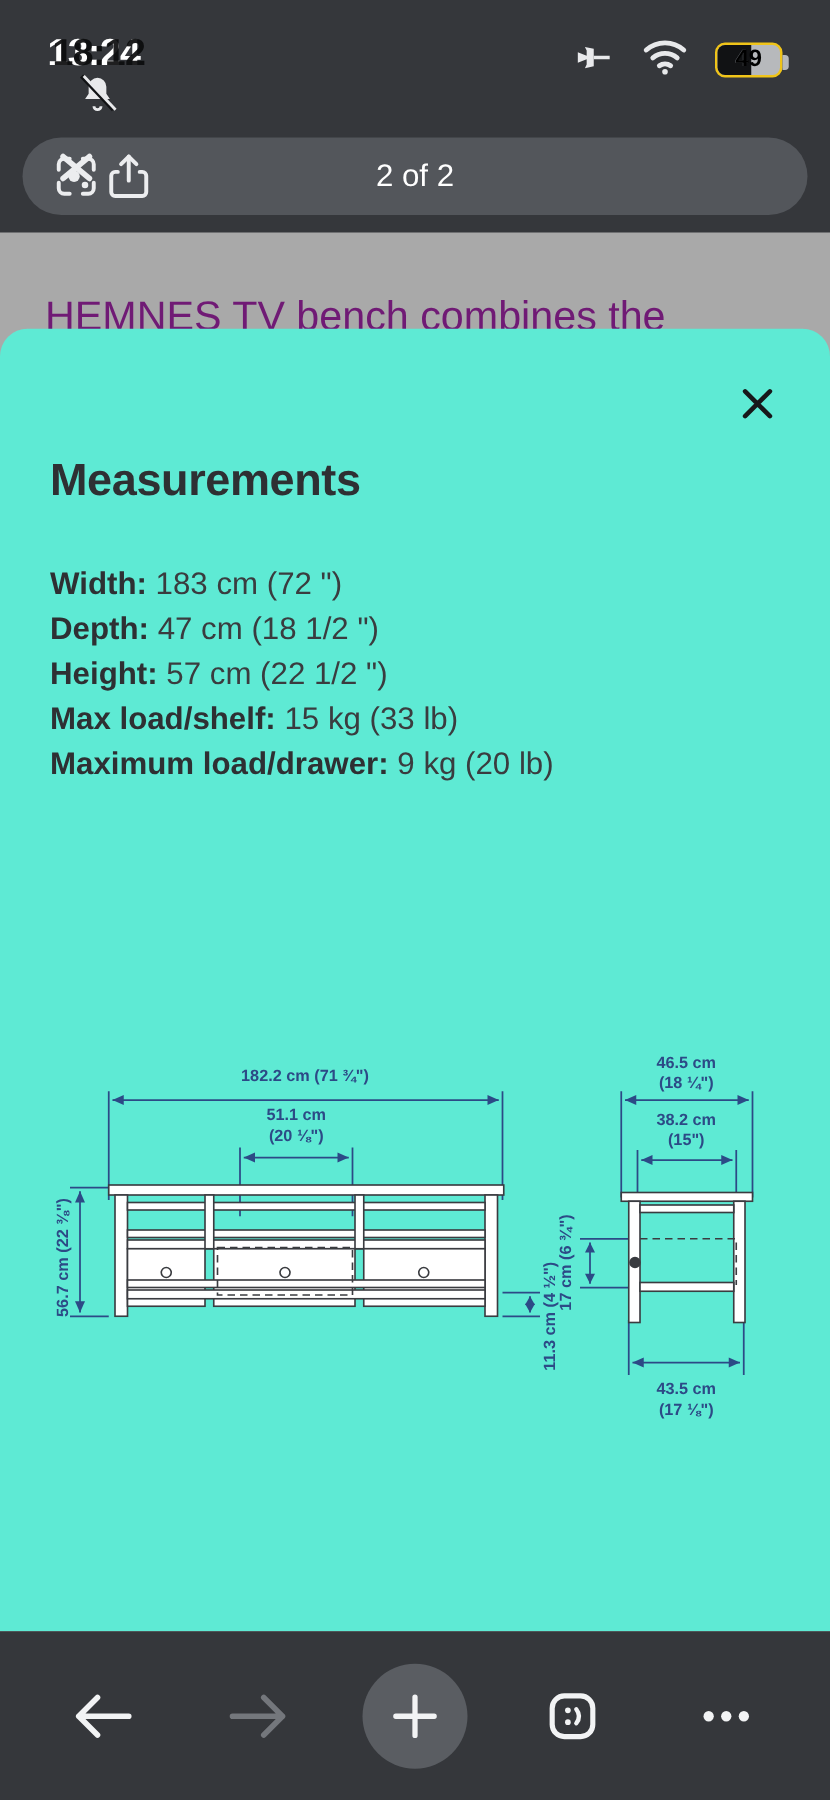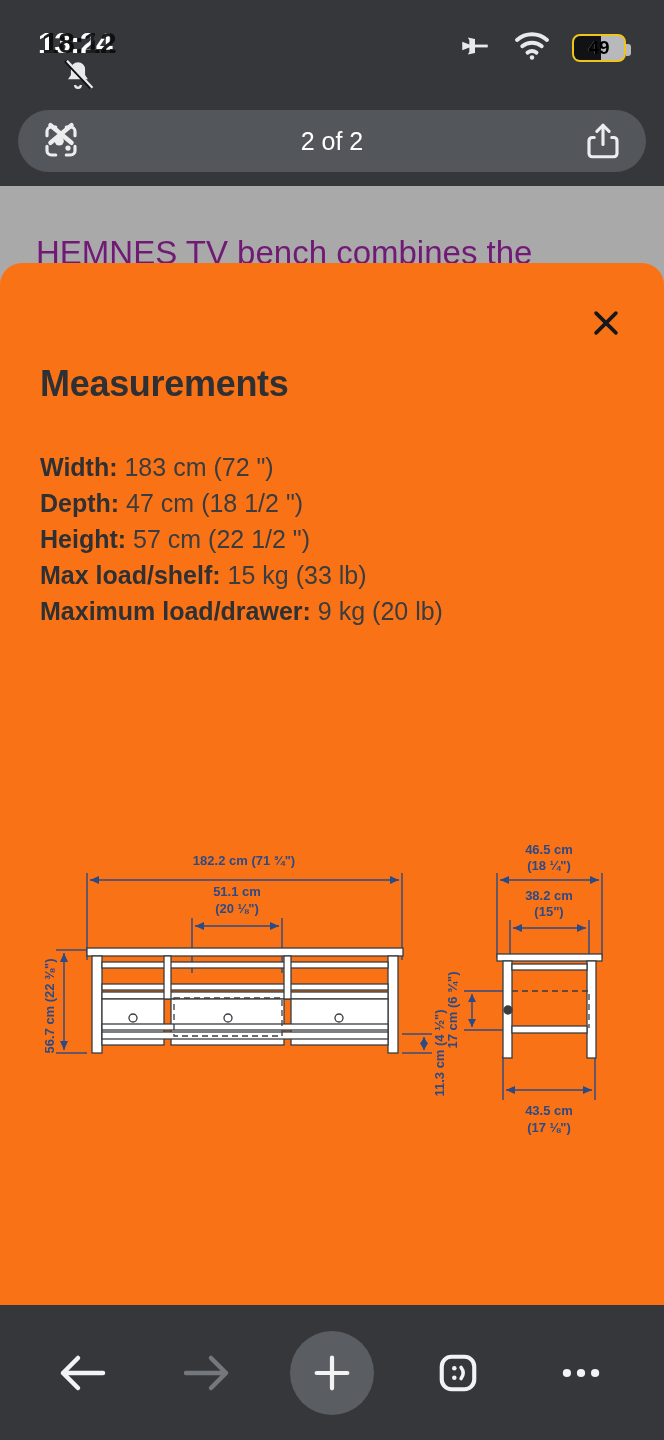--- a/index.html
+++ b/index.html
@@ -51,21 +51,21 @@
 
   
   .navbar {
     position: absolute; top: 96px; left: 0; right: 0; height: 90px;
     background: #35373b;
     display: flex; align-items: center; padding: 0 18px;
   }
   .url-pill {
     position: relative; flex: 1; height: 62px; border-radius: 31px;
     background: #53565b; display: flex; align-items: center;
-    padding: 0 22px; justify-content: space-between;
+    padding: 0 22px; 
   }
   .nav-icon { width: 42px; height: 42px; position: relative; flex: 0 0 42px; }
   .nav-icon svg { position: absolute; left: 0; top: 0; }
   .url-center {
     position: absolute; left: 0; right: 0; text-align: center;
     pointer-events: none;
   }
   .url-line1 {
     font-size: 25px; color: #ffffff; line-height: 26px; font-weight: 400;
   }
@@ -80,21 +80,21 @@
   }
   .behind-title {
     position: absolute; top: 48px; left: 36px;
     font-size: 33px; color: #701a75; font-weight: 400;
     white-space: nowrap;
   }
 
   
   .sheet {
     position: absolute; left: 0; right: 0; top: 263px; bottom: 135px;
-    background: #f97316; border-radius: 22px 22px 0 0;
+    background: #5eead4; border-radius: 22px 22px 0 0;
     overflow: hidden;
   }
   .sheet-close {
     position: absolute; top: 34px; right: 32px;
     width: 52px; height: 52px; display: flex; align-items: center; justify-content: center;
   }
   .sheet-inner { padding: 100px 40px 0 40px; }
   h1.m-title {
     font-size: 36px; font-weight: bold; color: #2e3033;
     letter-spacing: -0.3px; margin-bottom: 44px;

